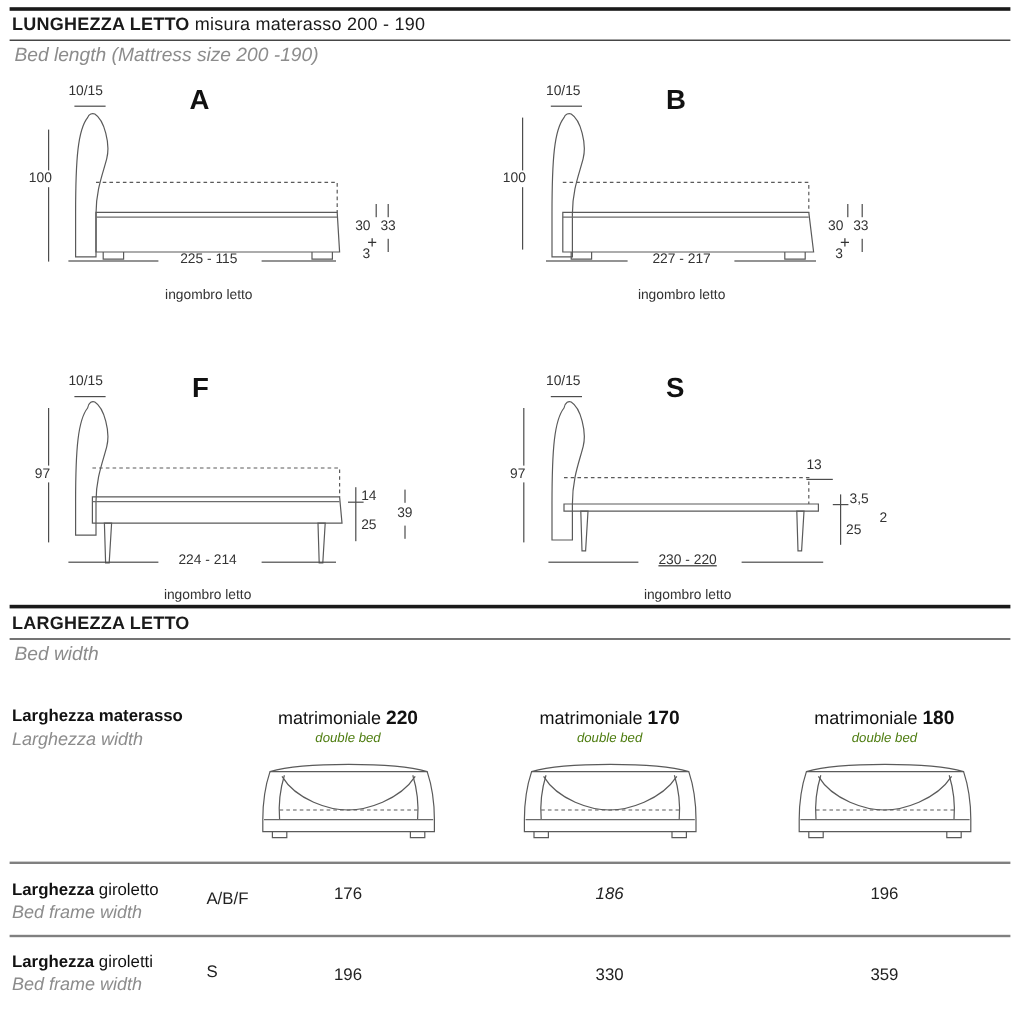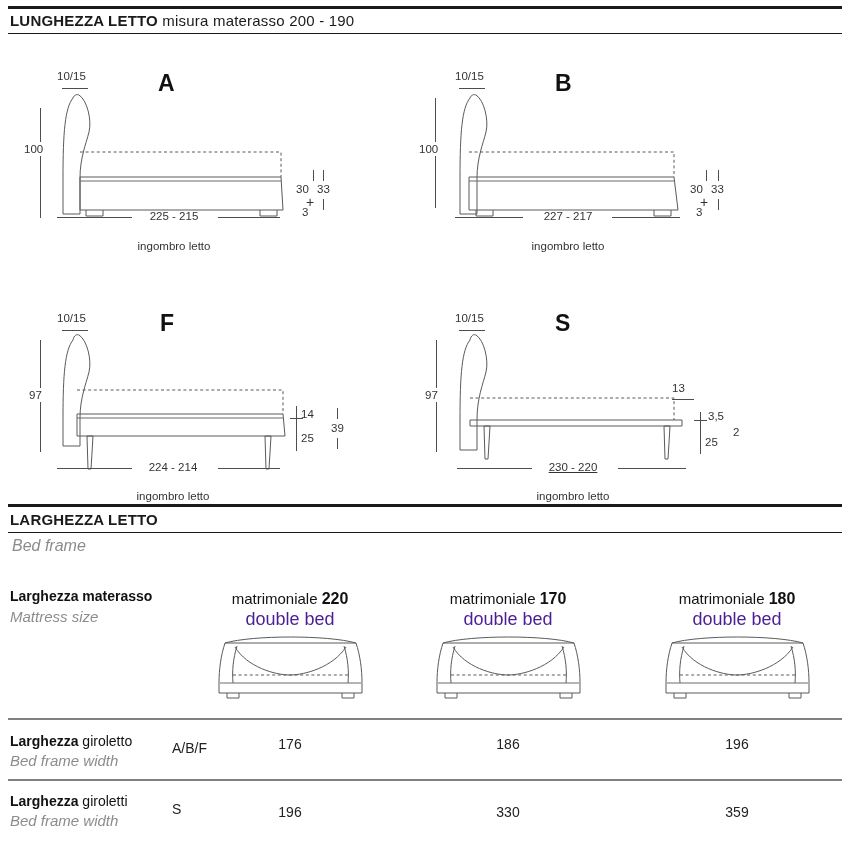--- a/index.html
+++ b/index.html
@@ -45,31 +45,32 @@
   .dash{fill:none;stroke:#5a5a5a;stroke-width:1;stroke-dasharray:3 2.6;}
 
   
   .tbl-lbl{position:absolute;font-size:14px;white-space:nowrap;}
   .tbl-lbl .b{font-weight:bold;color:#111;}
   .tbl-lbl .n{font-weight:normal;color:#111;}
   .tbl-sub{position:absolute;font-size:15px;font-style:italic;color:#8c8c8c;white-space:nowrap;}
   .code{position:absolute;font-size:14px;color:#222;white-space:nowrap;}
   .colhead{position:absolute;font-size:15px;color:#111;white-space:nowrap;transform:translateX(-50%);}
   .colhead b{font-weight:bold;font-size:16px;}
-  .colsub{position:absolute;font-size:18px;color:#4c1d95;white-space:nowrap;transform:translateX(-50%);}
+  .colsub{position:absolute;font-size:11px;font-style:italic;color:#4d7c0f;white-space:nowrap;transform:translateX(-50%);}
   .cell{position:absolute;font-size:14px;color:#222;white-space:nowrap;transform:translateX(-50%);}
 </style>
 </head>
 <body>
 
 <div class="sheet">
 
   <div class="rule thick" style="top:6px;"></div>
   <div class="sec-title" style="left:10px;top:12px;"><b>LUNGHEZZA LETTO</b><span class="reg"> misura materasso 200 - 190</span></div>
   <div class="rule thin" style="top:33px;"></div>
+  <div class="sec-sub" style="left:12px;top:38px;">Bed length (Mattress size 200 -190)</div>
 
   <div class="diagram" style="left:0;top:60px;width:425px;height:200px;">
     <div class="dg-letter" style="left:158px;top:10px;">A</div>
     <div class="lbl" style="left:57px;top:10px;">10/15</div>
     <div class="underline" style="left:62px;top:28px;width:26px;"></div>
 
     <div class="vline" style="left:40px;top:48px;height:110px;"></div>
     <div class="lbl" style="left:22px;top:82px;background:#fff;padding:1px 2px;">100</div>
 
     <svg style="position:absolute;left:55px;top:26px;" width="260" height="140">
@@ -87,21 +88,21 @@
 
     <div class="tick" style="left:313px;top:110px;"></div>
     <div class="lbl" style="left:296px;top:123px;">30</div>
     <div class="lbl" style="left:306px;top:134px;font-size:14px;">+</div>
     <div class="lbl" style="left:302px;top:146px;">3</div>
     <div class="tick" style="left:323px;top:110px;"></div>
     <div class="lbl" style="left:317px;top:123px;">33</div>
     <div class="tick" style="left:323px;top:139px;"></div>
 
     <div class="hline" style="left:57px;top:157px;width:75px;"></div>
-    <div class="lbl c" style="left:174px;top:150px;">225 - 215</div>
+    <div class="lbl c" style="left:174px;top:150px;">225 - 115</div>
     <div class="hline" style="left:218px;top:157px;width:62px;"></div>
     <div class="caption" style="left:174px;top:180px;">ingombro letto</div>
   </div>
 
   <div class="diagram" style="left:400px;top:60px;width:425px;height:200px;">
     <div class="dg-letter" style="left:155px;top:10px;">B</div>
     <div class="lbl" style="left:55px;top:10px;">10/15</div>
     <div class="underline" style="left:59px;top:28px;width:26px;"></div>
 
     <div class="vline" style="left:35px;top:38px;height:110px;"></div>
@@ -190,24 +191,24 @@
 
     <div class="hline" style="left:57px;top:168px;width:75px;"></div>
     <div class="lbl c" style="left:173px;top:161px;text-decoration:underline;">230 - 220</div>
     <div class="hline" style="left:218px;top:168px;width:68px;"></div>
     <div class="caption" style="left:173px;top:190px;">ingombro letto</div>
   </div>
 
   <div class="rule thick" style="top:504px;"></div>
   <div class="sec-title" style="left:10px;top:511px;"><b>LARGHEZZA LETTO</b></div>
   <div class="rule thin" style="top:532px;"></div>
-  <div class="sec-sub" style="left:12px;top:537px;">Bed frame</div>
+  <div class="sec-sub" style="left:12px;top:537px;">Bed width</div>
 
   <div class="tbl-lbl" style="left:10px;top:588px;"><span class="b">Larghezza materasso</span></div>
-  <div class="tbl-sub" style="left:10px;top:608px;">Mattress size</div>
+  <div class="tbl-sub" style="left:10px;top:608px;">Larghezza width</div>
 
   <div class="colhead" style="left:290px;top:590px;"><span>matrimoniale </span><b>220</b></div>
   <div class="colsub" style="left:290px;top:609px;">double bed</div>
   <svg style="position:absolute;left:213px;top:625px;" width="155" height="78">
     <path class="ln" d="M12 18 C8 30 6 44 6 58 L6 68 L149 68 L149 58 C149 44 147 30 143 18 Z"></path>
     <path class="ln" d="M12 18 C40 10 115 10 143 18"></path>
     <path class="ln" d="M22 22 C34 42 62 50 77 50 C92 50 120 42 133 22"></path>
     <path class="ln" d="M24 21 C20 34 19 46 20 58"></path>
     <path class="ln" d="M131 21 C135 34 136 46 135 58"></path>
     <path class="dash" d="M20 50 L135 50"></path>
@@ -242,21 +243,21 @@
     <path class="ln2" d="M7 58 L148 58"></path>
     <path class="ln" d="M14 68 L14 73 L26 73 L26 68"></path>
     <path class="ln" d="M129 68 L129 73 L141 73 L141 68"></path>
   </svg>
 
   <div class="rule grey" style="top:718px;"></div>
   <div class="tbl-lbl" style="left:10px;top:733px;"><span class="b">Larghezza</span><span class="n"> giroletto</span></div>
   <div class="tbl-sub" style="left:10px;top:752px;">Bed frame width</div>
   <div class="code" style="left:172px;top:740px;">A/B/F</div>
   <div class="cell" style="left:290px;top:736px;">176</div>
-  <div class="cell" style="left:508px;top:736px;">186</div>
+  <div class="cell" style="left:508px;top:736px;font-style:italic;">186</div>
   <div class="cell" style="left:737px;top:736px;">196</div>
 
   <div class="rule grey" style="top:779px;"></div>
   <div class="tbl-lbl" style="left:10px;top:793px;"><span class="b">Larghezza</span><span class="n"> giroletti</span></div>
   <div class="tbl-sub" style="left:10px;top:812px;">Bed frame width</div>
   <div class="code" style="left:172px;top:801px;">S</div>
   <div class="cell" style="left:290px;top:804px;">196</div>
   <div class="cell" style="left:508px;top:804px;">330</div>
   <div class="cell" style="left:737px;top:804px;">359</div>
 

